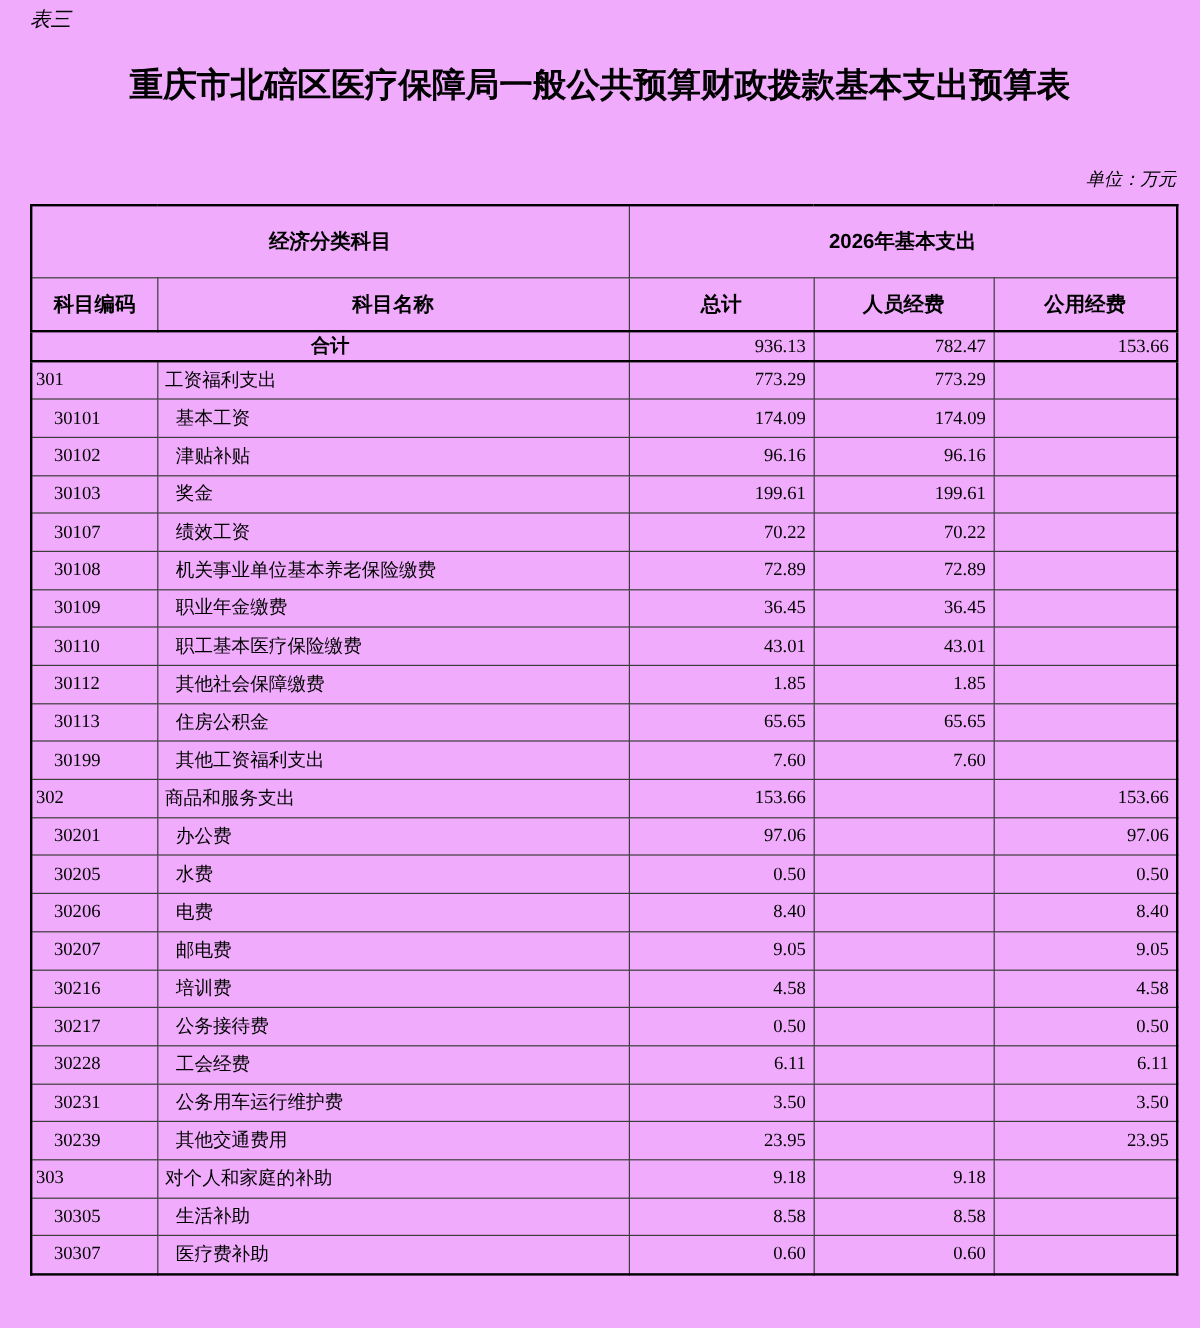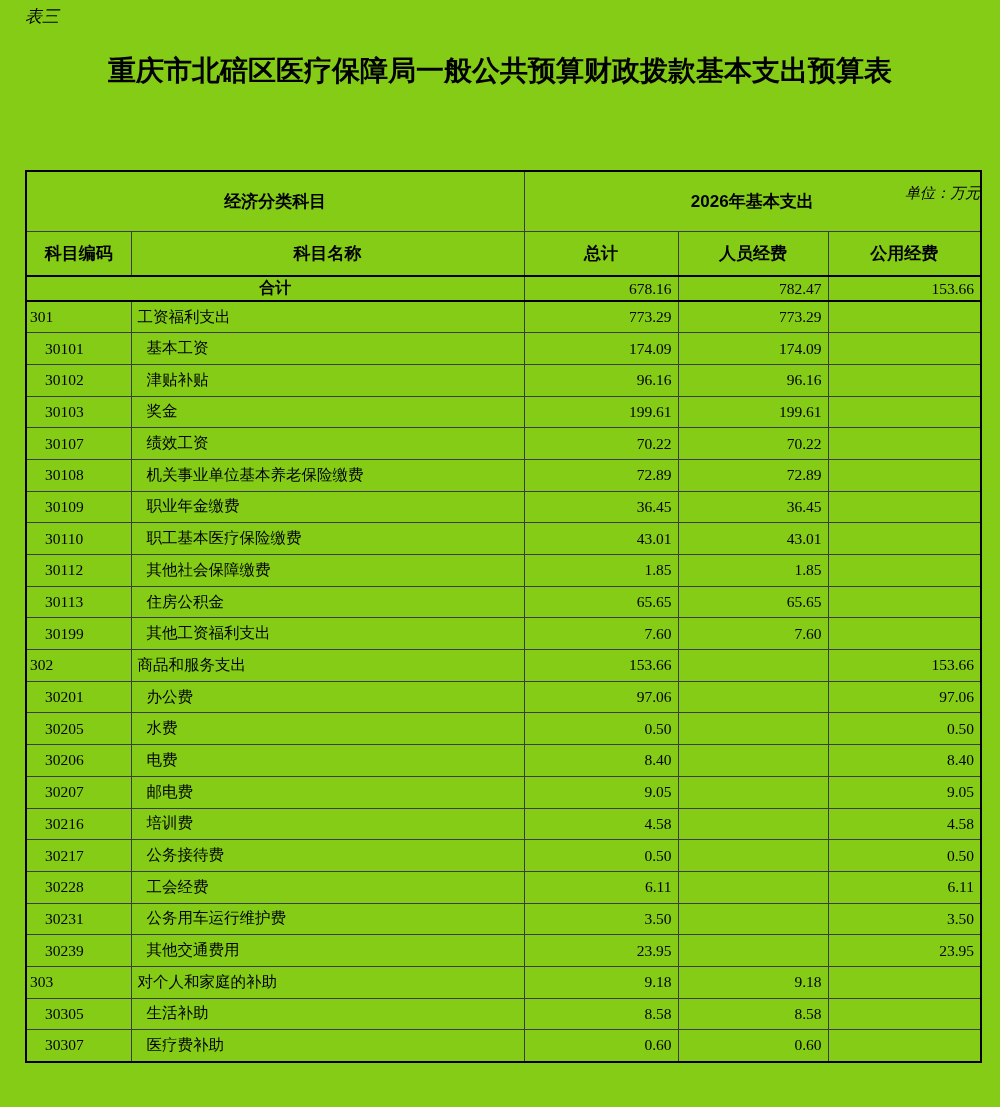--- a/index.html
+++ b/index.html
@@ -4,21 +4,21 @@
 <style>
   html, body {
     margin: 0;
     padding: 0;
     background: #ffffff;
   }
   .page {
     position: relative;
     width: 1000px;
     height: 1107px;
-    background: #84cc16;
+    background: #f0abfc;
     font-family: "Liberation Serif", "DejaVu Serif", serif;
     color: #000;
     overflow: hidden;
   }
   .table-label {
     position: absolute;
     left: 25px;
     top: 5px;
     font-size: 17px;
     font-style: italic;
@@ -40,21 +40,20 @@
   .unit-note {
     position: absolute;
     left: 0;
     top: 140px;
     width: 980px;
     text-align: right;
     font-size: 15px;
     font-style: italic;
     font-family: "Liberation Serif", "DejaVu Serif", serif;
     color: #000;
-    margin-top: 44px;
   }
   table.budget {
     position: absolute;
     left: 25px;
     top: 170px;
     width: 955px;
     border-collapse: collapse;
     table-layout: fixed;
     border: 2px solid #000;
   }
@@ -134,21 +133,21 @@
         <th class="col-cell">科目编码</th>
         <th class="col-cell">科目名称</th>
         <th class="col-cell">总计</th>
         <th class="col-cell">人员经费</th>
         <th class="col-cell">公用经费</th>
       </tr>
     </thead>
     <tbody>
       <tr class="total-row">
         <td class="total-label" colspan="2">合计</td>
-        <td class="num-cell">678.16</td>
+        <td class="num-cell">936.13</td>
         <td class="num-cell">782.47</td>
         <td class="num-cell">153.66</td>
       </tr>
 
     <tr class="lvl1">
           <td class="text-cell cell-code cell-code">301</td>
           <td class="text-cell cell-name">工资福利支出</td>
           <td class="num-cell">773.29</td>
           <td class="num-cell">773.29</td>
           <td class="num-cell"></td>

